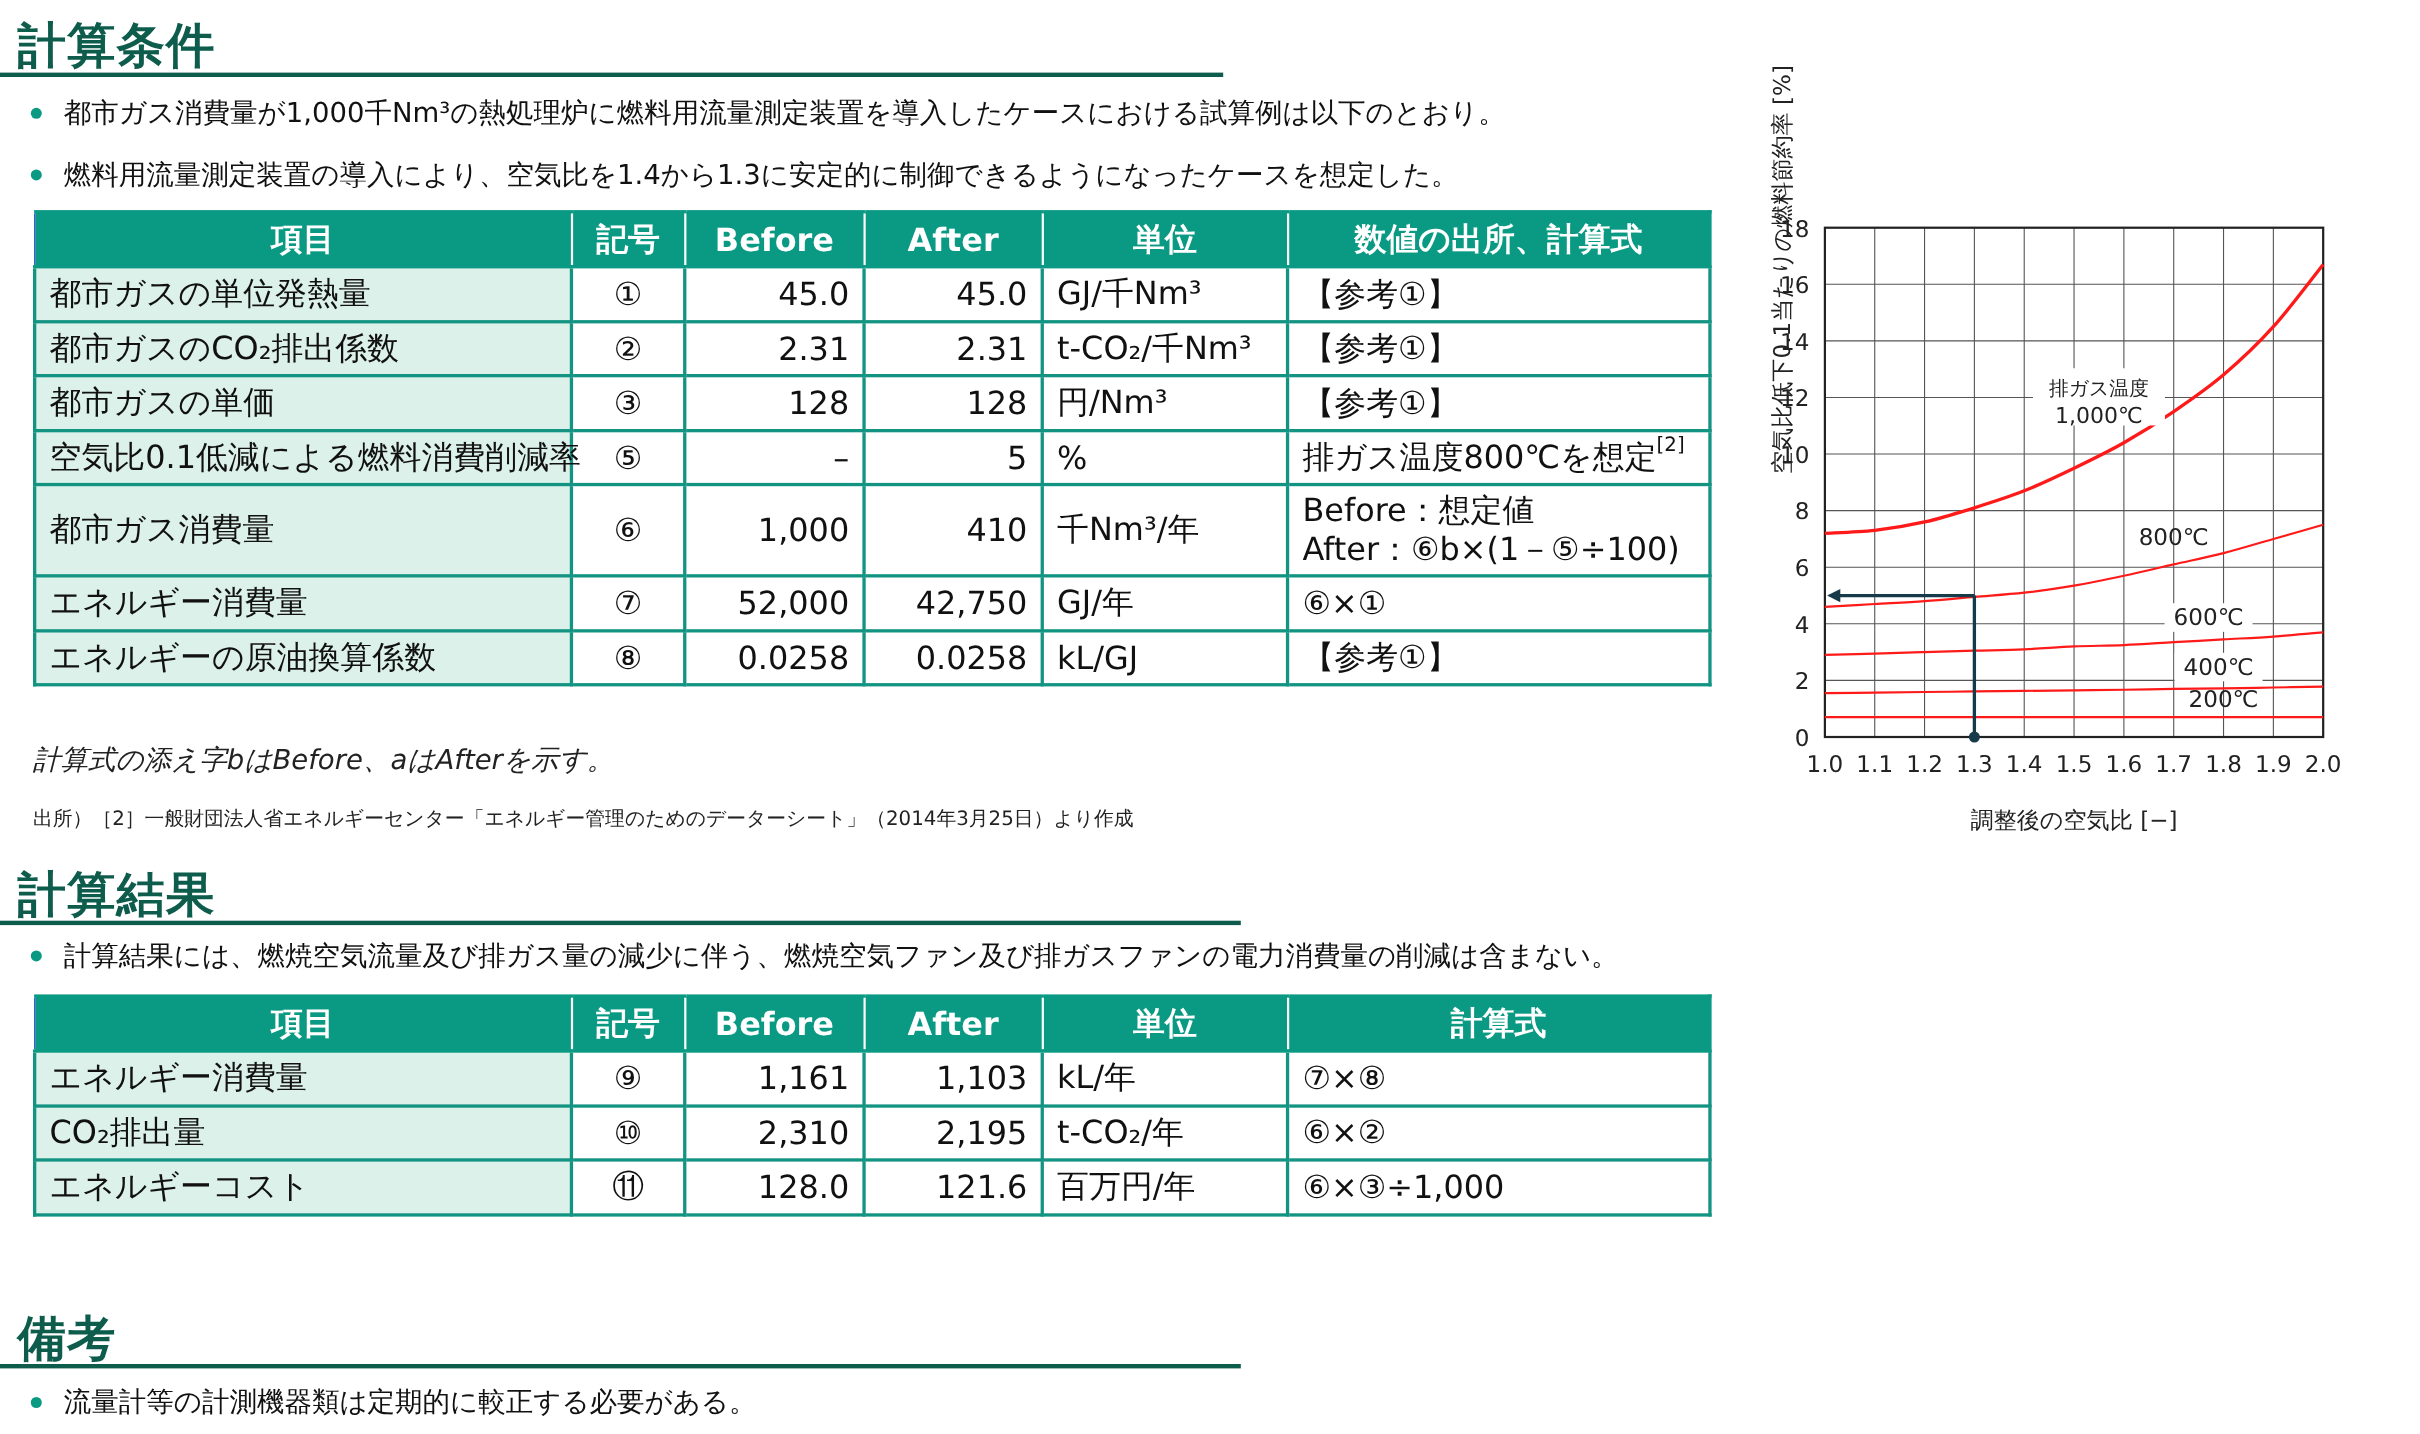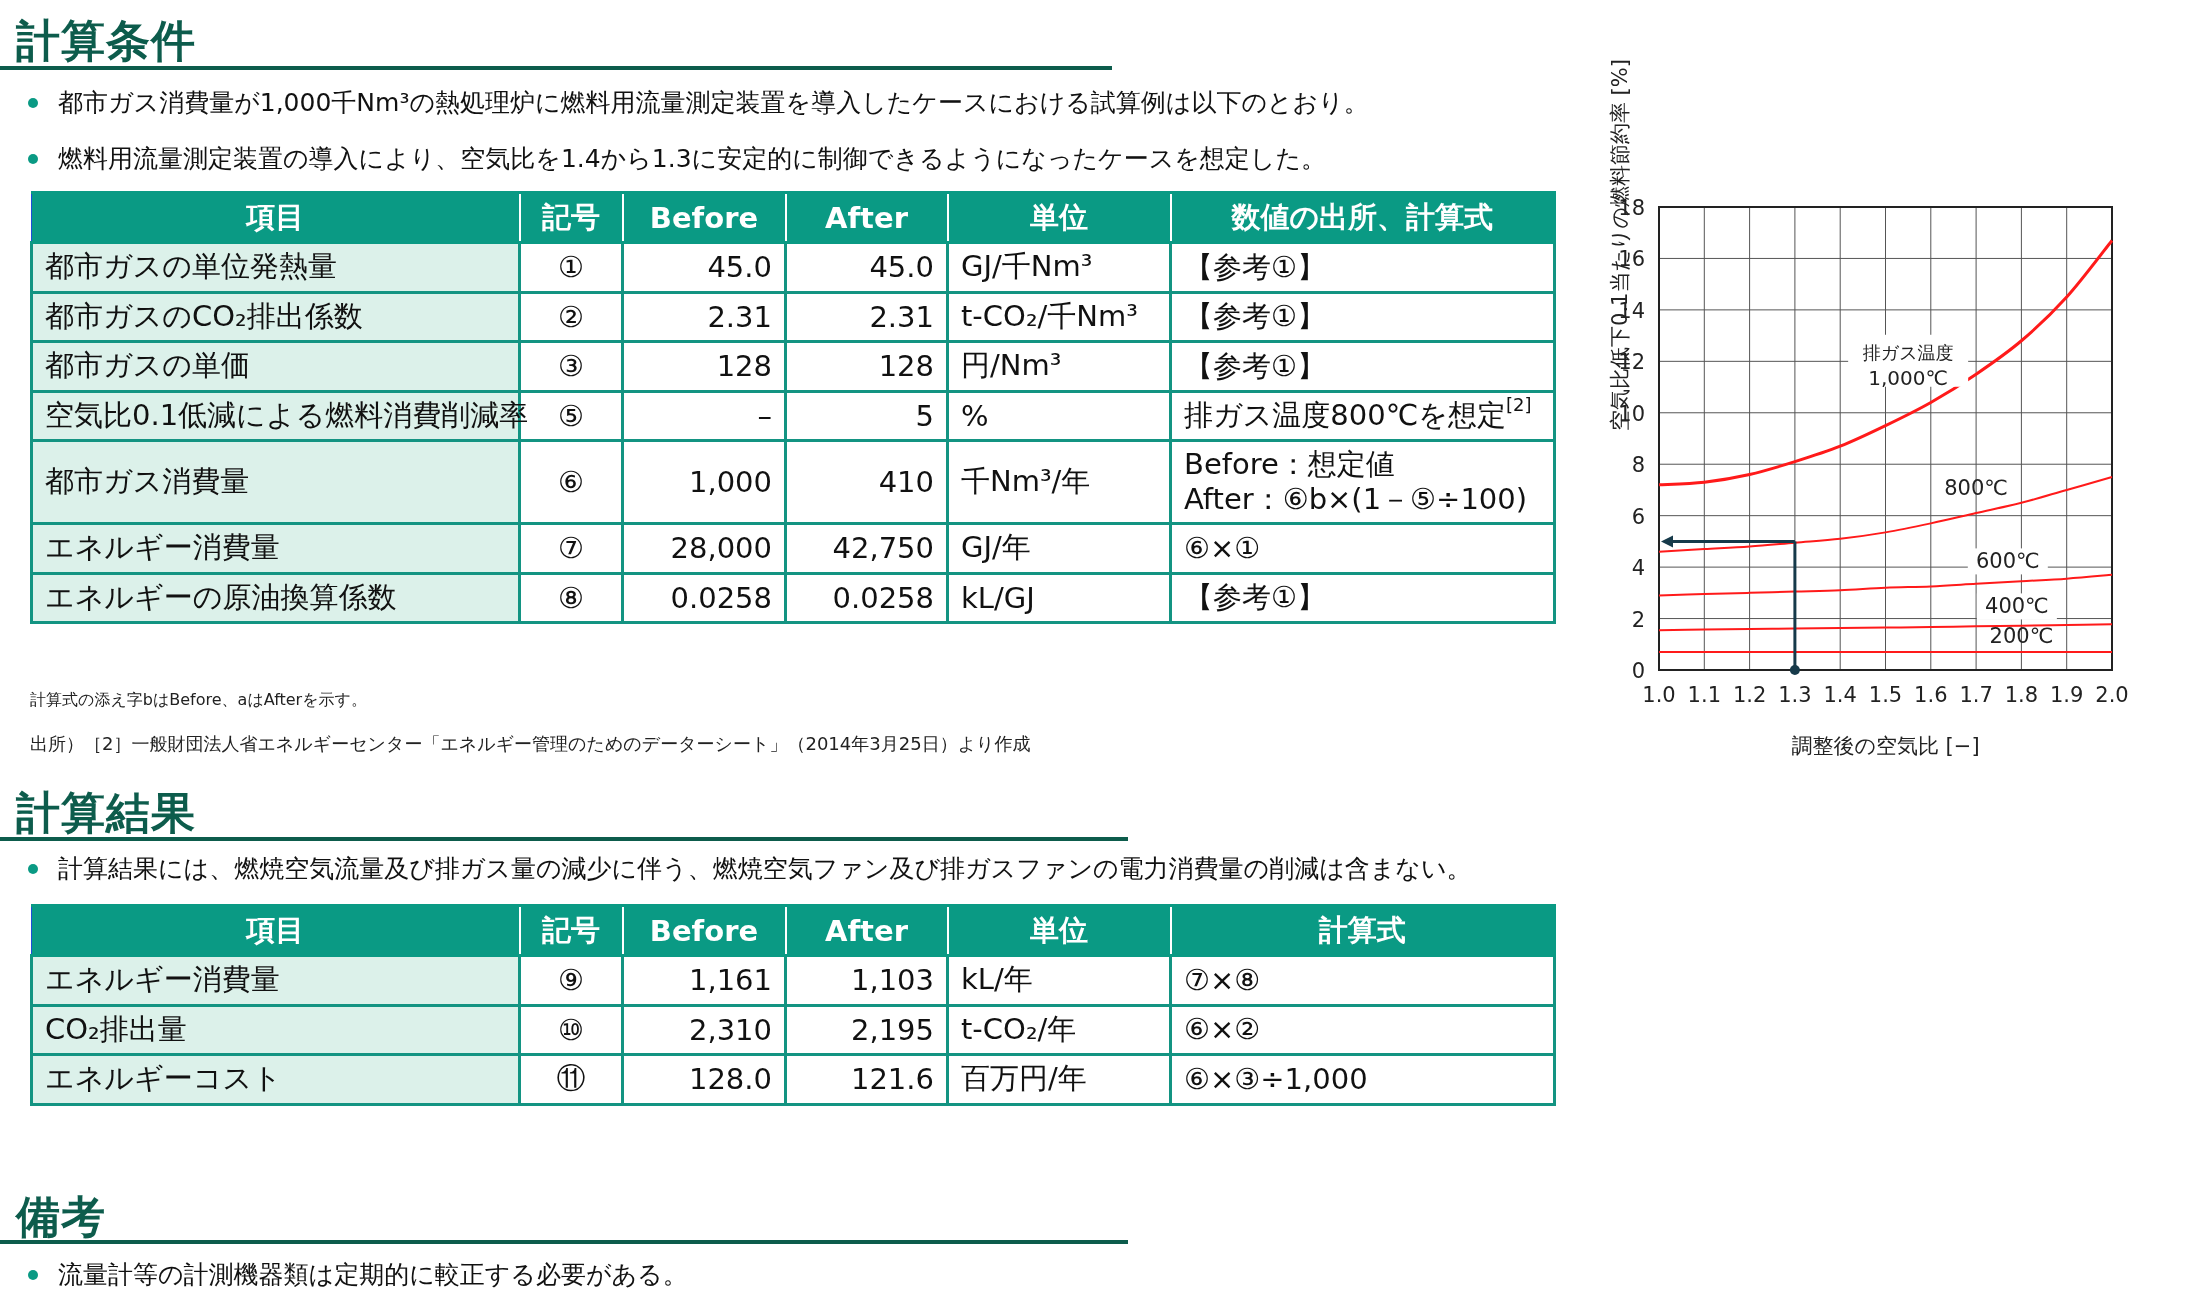--- a/index.html
+++ b/index.html
@@ -132,37 +132,37 @@
       <td class="num">410</td>
       <td class="unit">千Nm³/年</td>
       <td class="src">
         <div>Before：想定値</div>
         <div>After：⑥b×(1－⑤÷100)</div>
       </td>
     </tr>
     <tr>
       <td class="item">エネルギー消費量</td>
       <td class="sym">⑦</td>
-      <td class="num">28,000</td>
+      <td class="num">52,000</td>
       <td class="num">42,750</td>
       <td class="unit">GJ/年</td>
       <td class="src">⑥×①</td>
     </tr>
     <tr>
       <td class="item">エネルギーの原油換算係数</td>
       <td class="sym">⑧</td>
       <td class="num">0.0258</td>
       <td class="num">0.0258</td>
       <td class="unit">kL/GJ</td>
       <td class="src">【参考①】</td>
     </tr>
   </tbody>
 </table>
 
-<div class="note" style="top:690px; font-size:16px;">計算式の添え字bはBefore、aはAfterを示す。</div>
+<div class="note" style="top:674px; font-size:25px;font-style:italic;">計算式の添え字bはBefore、aはAfterを示す。</div>
 <div class="note" style="top:732px; font-size:18px;">出所）［2］一般財団法人省エネルギーセンター「エネルギー管理のためのデーターシート」（2014年3月25日）より作成</div>
 
 <div class="chart">
   <svg id="chart-svg" width="600" height="580">
       <line x1="69" y1="12" x2="69" y2="475" stroke="#555" stroke-width="1"></line>
       <text x="69" y="507" text-anchor="middle" font-size="21" fill="#222" font-family="DejaVu Sans, sans-serif">1.0</text>
       <line x1="114.30000000000004" y1="12" x2="114.30000000000004" y2="475" stroke="#555" stroke-width="1"></line>
       <text x="114.30000000000004" y="507" text-anchor="middle" font-size="21" fill="#222" font-family="DejaVu Sans, sans-serif">1.1</text>
       <line x1="159.59999999999997" y1="12" x2="159.59999999999997" y2="475" stroke="#555" stroke-width="1"></line>
       <text x="159.59999999999997" y="507" text-anchor="middle" font-size="21" fill="#222" font-family="DejaVu Sans, sans-serif">1.2</text>

